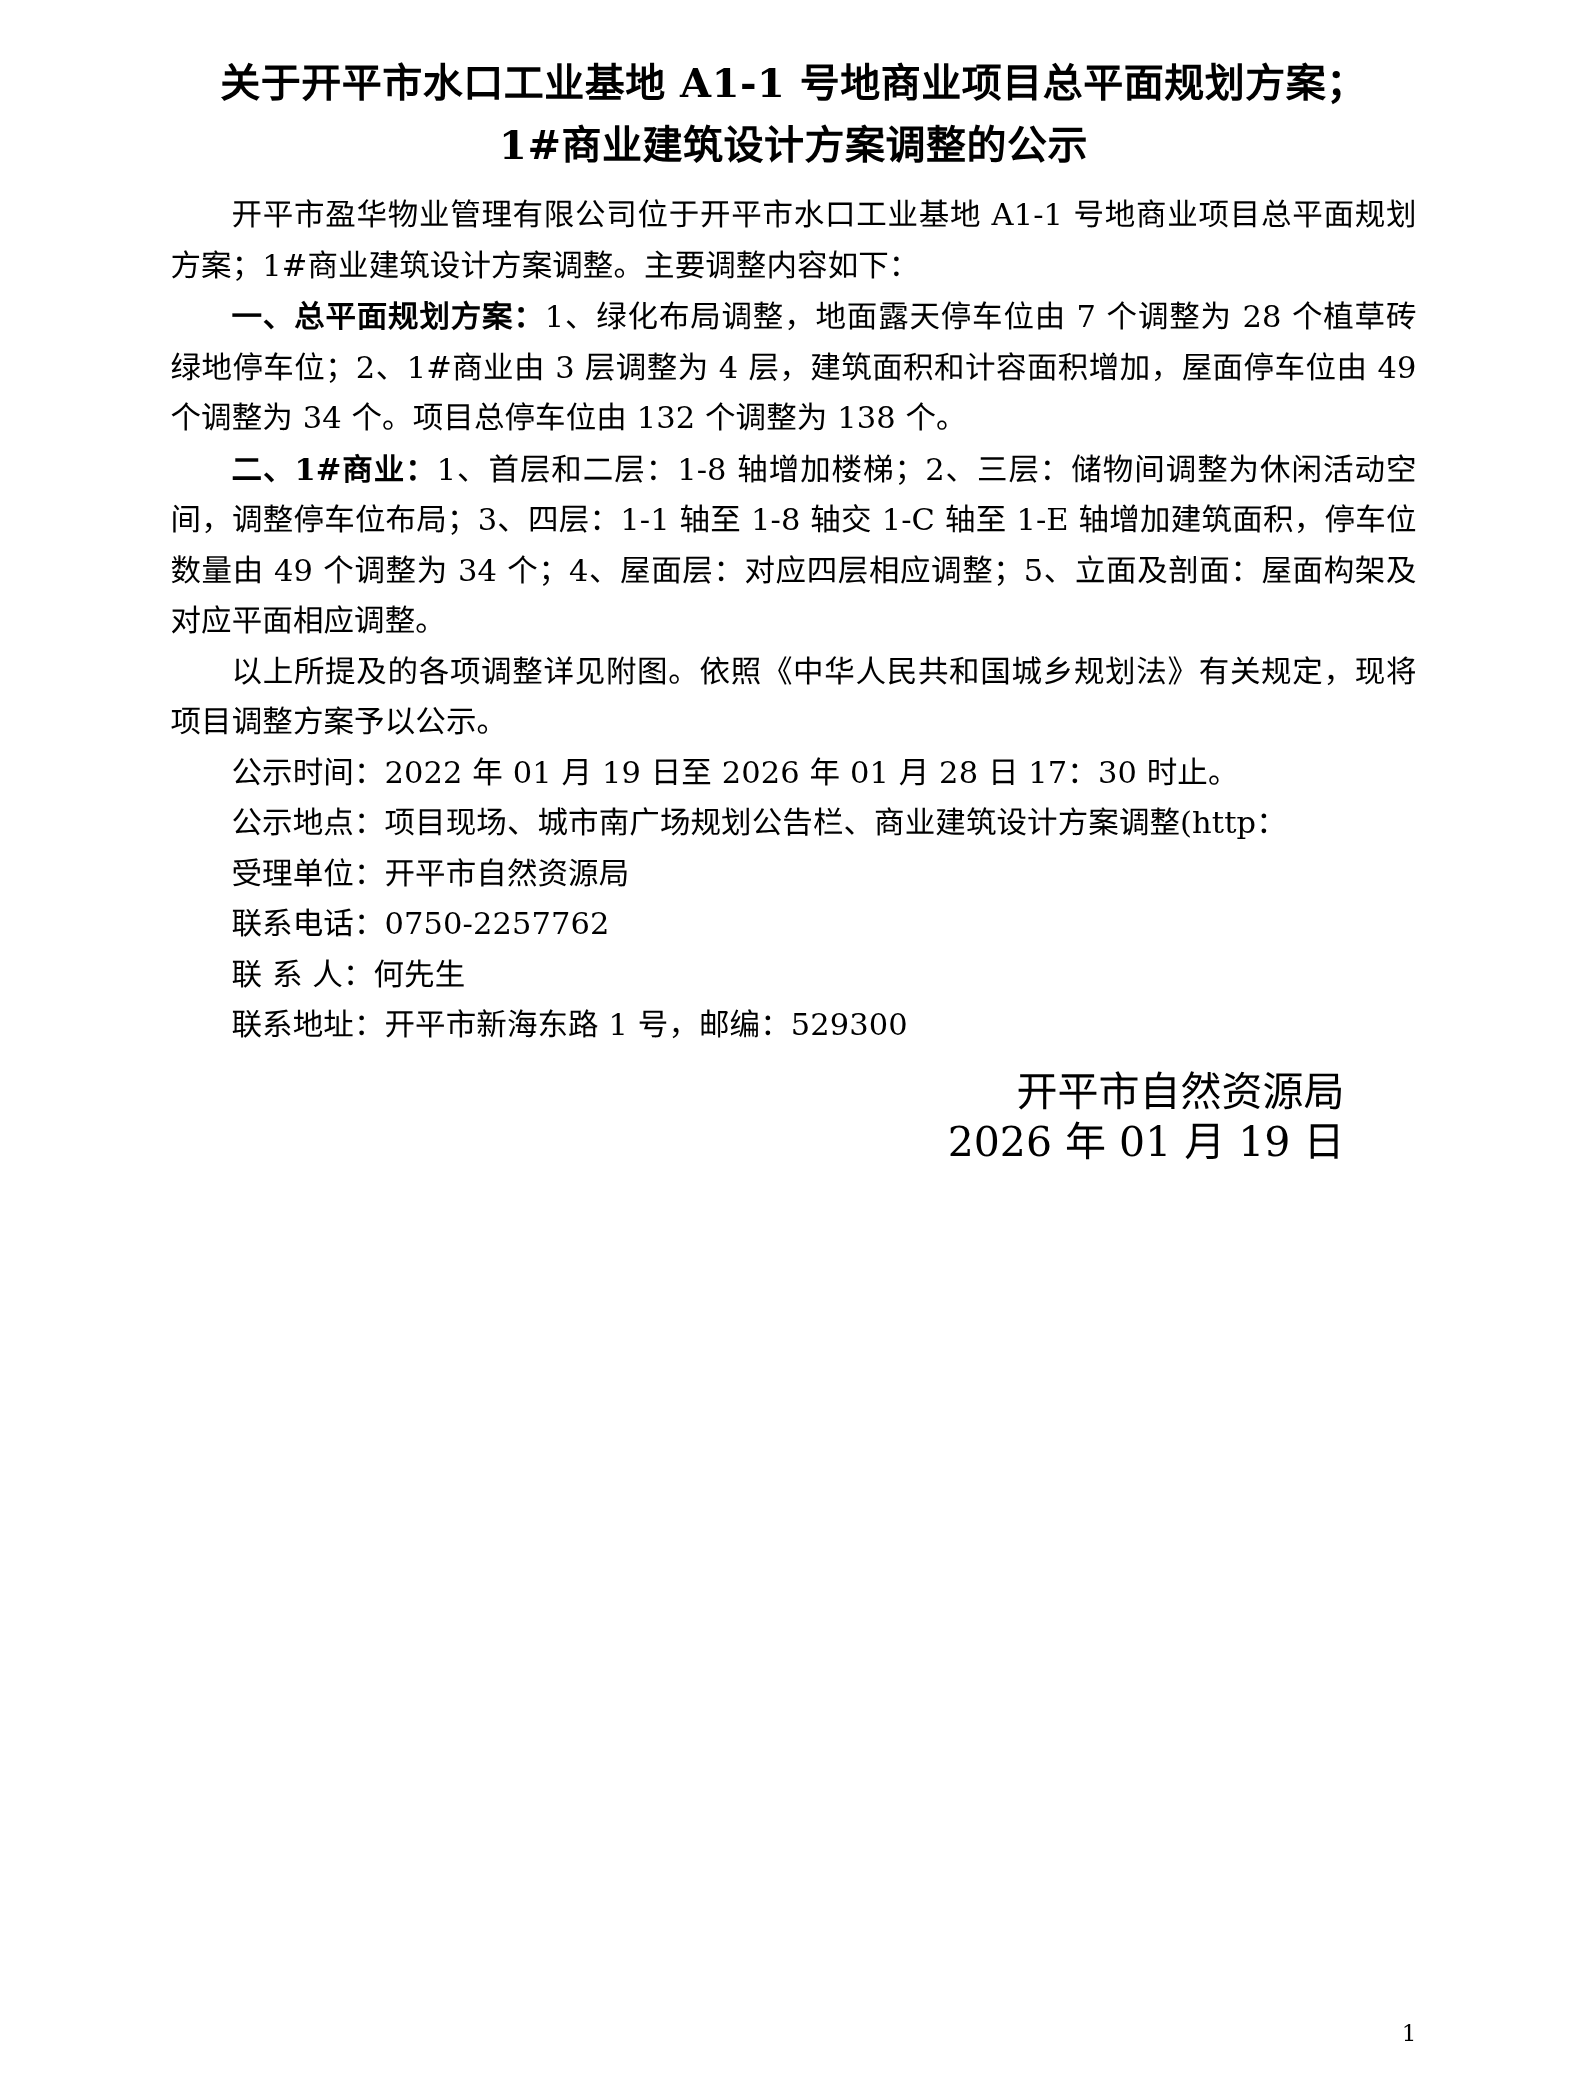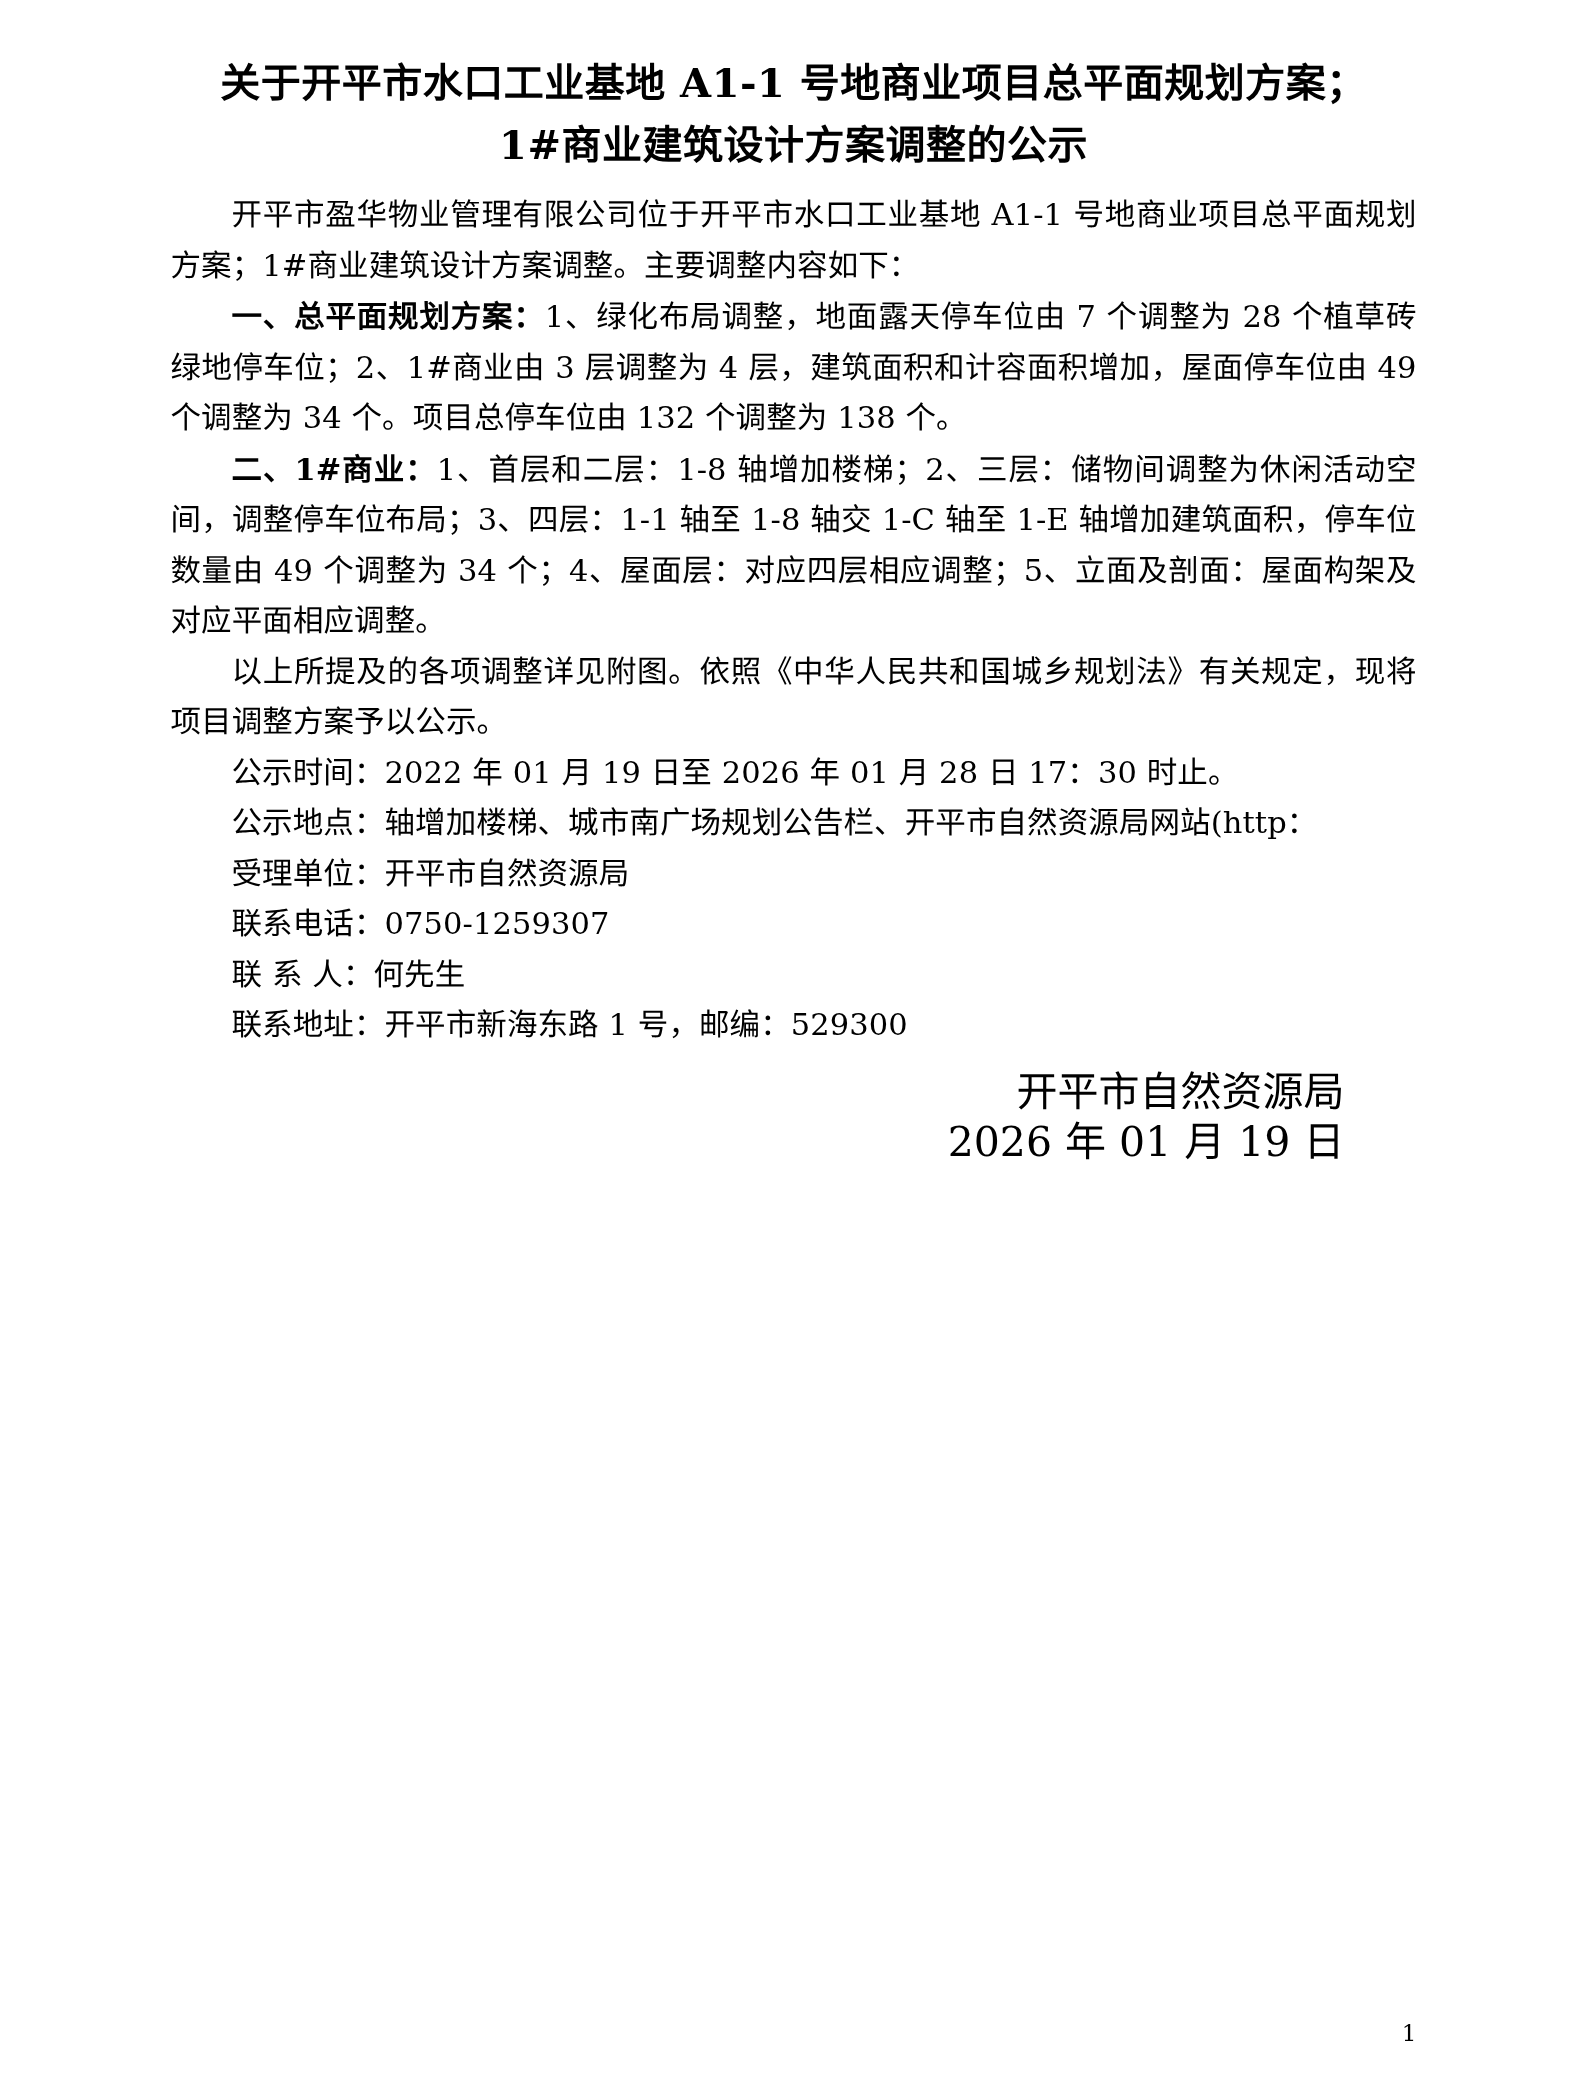--- a/index.html
+++ b/index.html
@@ -98,25 +98,25 @@
 
     <p class="para"><span class="lead">一、总平面规划方案：</span><span>1、绿化布局调整，地面露天停车位由 7 个调整为 28 个植草砖绿地停车位；2、1#商业由 3 层调整为 4 层，建筑面积和计容面积增加，屋面停车位由 49 个调整为 34 个。项目总停车位由 132 个调整为 138 个。</span></p>
 
     <p class="para"><span class="lead">二、1#商业：</span><span>1、首层和二层：1-8 轴增加楼梯；2、三层：储物间调整为休闲活动空间，调整停车位布局；3、四层：1-1 轴至 1-8 轴交 1-C 轴至 1-E 轴增加建筑面积，停车位数量由 49 个调整为 34 个；4、屋面层：对应四层相应调整；5、立面及剖面：屋面构架及对应平面相应调整。</span></p>
 
     <p class="para">以上所提及的各项调整详见附图。依照《中华人民共和国城乡规划法》有关规定，现将项目调整方案予以公示。</p>
 
 
     <p class="para">公示时间：2022 年 01 月 19 日至 2026 年 01 月 28 日 17：30 时止。</p>
 
-    <p class="para tight"><span>公示地点：轴增加楼梯、城市南广场规划公告栏、开平市自然资源局网站(http：</span></p>
+    <p class="para tight"><span>公示地点：项目现场、城市南广场规划公告栏、商业建筑设计方案调整(http：</span></p>
 
     <p class="para">受理单位：开平市自然资源局</p>
 
-    <p class="para">联系电话：0750-1259307</p>
+    <p class="para">联系电话：0750-2257762</p>
 
     <p class="para">联 系 人：何先生</p>
 
     <p class="para">联系地址：开平市新海东路 1 号，邮编：529300</p>
 
     <div class="sign-block">
       <div>开平市自然资源局</div>
       <div>2026 年 01 月 19 日</div>
     </div>
 

